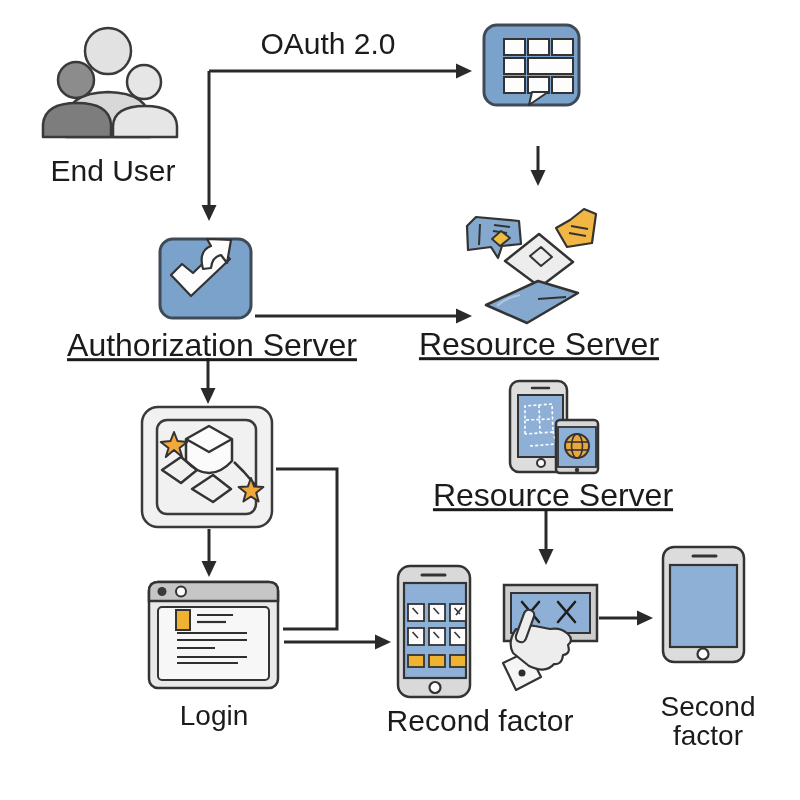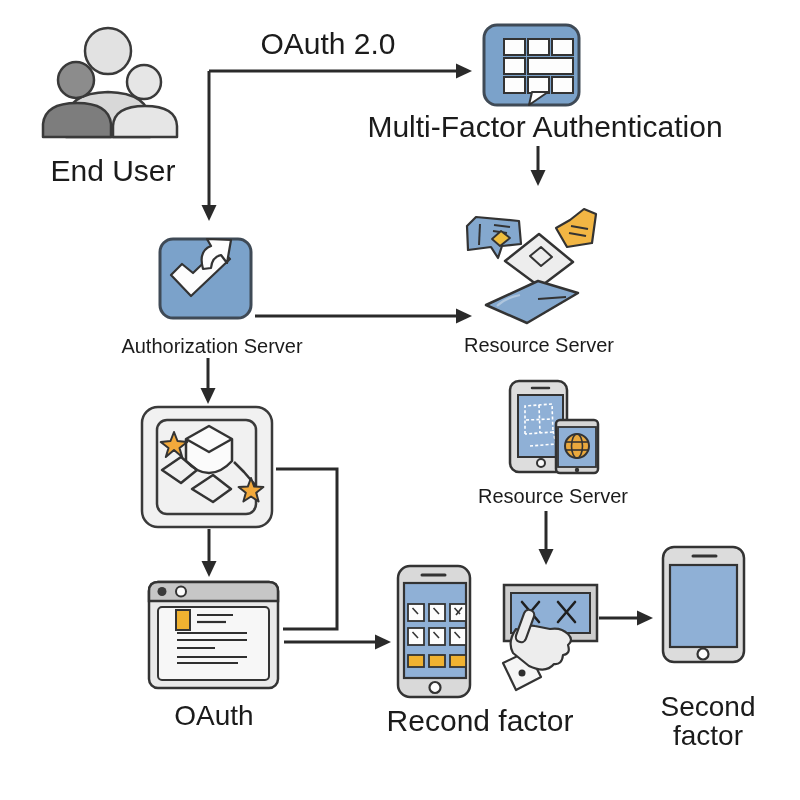--- a/index.html
+++ b/index.html
@@ -8,21 +8,21 @@
     font-family:"Liberation Sans", sans-serif;color:#1b1b1b;overflow:hidden;
   }
   .stage svg{position:absolute;left:0;top:0;}
   .lbl{
     position:absolute;transform:translate(-50%,-50%);
     white-space:nowrap;text-align:center;color:#1b1b1b;line-height:1.05;
   }
   .s30{font-size:30px;}
   .s28{font-size:28px;}
   .s26{font-size:30px;}
-  .s24{font-size:20px;}
+  .s24{font-size:32px;text-decoration:underline;}
   .wrap{
     white-space:normal;width:150px;transform:translate(-50%,0);
   }
 </style>
 </head>
 <body>
 
 <div class="stage">
 
   <svg width="800" height="800" viewBox="0 0 800 800">
@@ -197,20 +197,19 @@
     <g>
       <rect x="663" y="547" width="81" height="115" rx="11" fill="#DCDCDC" stroke="#333333" stroke-width="2.5"></rect>
       <line x1="693" y1="556" x2="716" y2="556" stroke="#333333" stroke-width="3" stroke-linecap="round"></line>
       <rect x="670" y="565" width="67" height="82" fill="#8FB0D6" stroke="#333333" stroke-width="2.2"></rect>
       <circle cx="703" cy="654" r="5.5" fill="#FDFDFD" stroke="#333333" stroke-width="2.2"></circle>
     </g>
   </svg>
 
   <div class="lbl s30" style="left:328px;top:44px;">OAuth 2.0</div>
   <div class="lbl s26" style="left:113px;top:171px;">End User</div>
-  <div class="lbl s30" style="left:545px;top:127px;">Multi-Factor Authentication</div>
   <div class="lbl s24" style="left:212px;top:346px;">Authorization Server</div>
   <div class="lbl s24" style="left:539px;top:345px;">Resource Server</div>
   <div class="lbl s24" style="left:553px;top:496px;">Resource Server</div>
-  <div class="lbl s28" style="left:214px;top:716px;">OAuth</div>
+  <div class="lbl s28" style="left:214px;top:716px;">Login</div>
   <div class="lbl s26" style="left:480px;top:721px;">Recond factor</div>
   <div class="lbl s28 wrap" style="left:708px;top:692px;">Second factor</div>
 </div>
 
 </body></html>

